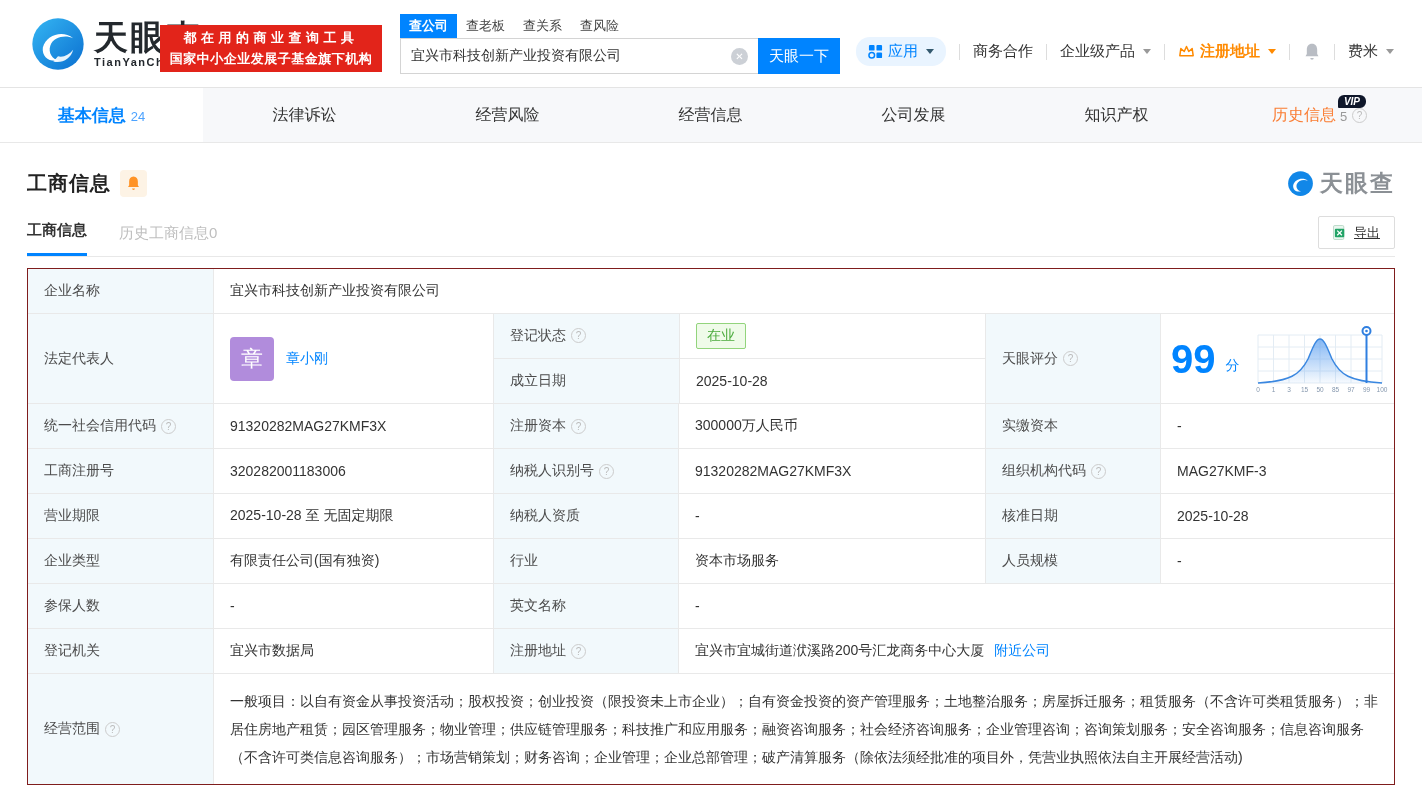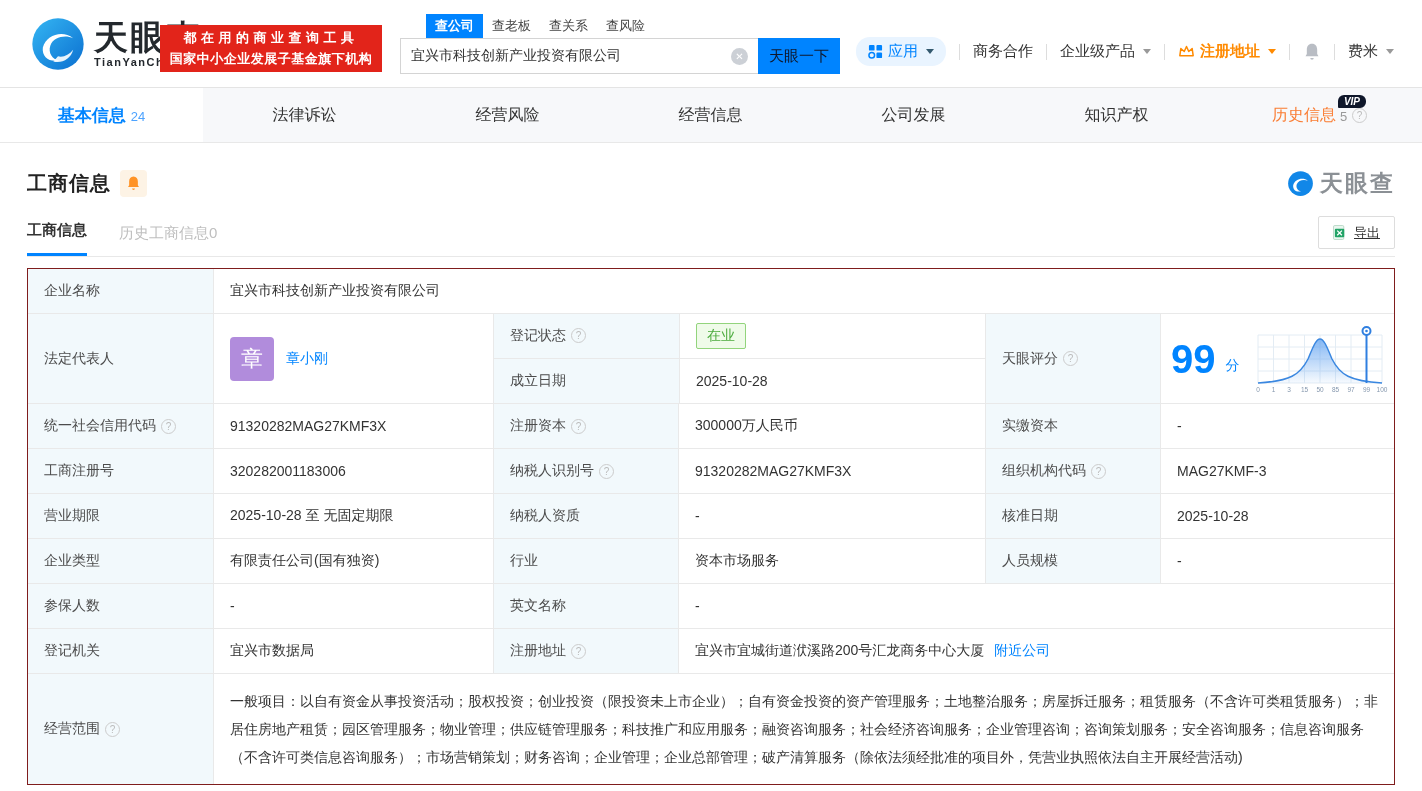--- a/index.html
+++ b/index.html
@@ -10,30 +10,30 @@
   .topbar { position:relative; height:88px; background:#fff; border-bottom:1px solid #e4e4e4; }
   .logo { position:absolute; left:30px; top:16px; display:flex; align-items:center; gap:8px; cursor:pointer; }
   .logo-brand { font-size:34px; font-weight:bold; color:#23282d; letter-spacing:2px; line-height:34px; }
   .logo-domain { font-size:11px; font-weight:bold; color:#23282d; letter-spacing:1.5px; margin-top:2px; }
   .banner { position:absolute; left:160px; top:25px; width:222px; height:47px; background:#e2241a;
     color:#fff; font-weight:bold; display:flex; flex-direction:column; justify-content:center; align-items:center; }
   .banner .b1 { font-size:13px; letter-spacing:4.5px; }
   .banner .b2 { font-size:13px; letter-spacing:0.5px; margin-top:3px; }
 
   .search { position:absolute; left:400px; top:14px; width:440px; }
-  .stabs { display:flex; align-items:center; height:24px;margin-left:26px; }
+  .stabs { display:flex; align-items:center; height:24px; }
   .stab { font-size:13px; color:#444; padding:3px 9px; cursor:pointer; }
   .stab.active { background:#0084ff; color:#fff; font-weight:bold; }
   .srow { display:flex; height:36px; }
   .sinput { width:358px; height:36px; border:1px solid #d4d4d4; border-right:none; background:#fff;
     display:flex; align-items:center; padding:0 10px; }
   .sval { flex:1; font-size:14px; color:#333; white-space:nowrap; overflow:hidden; }
   .clear { width:17px; height:17px; border-radius:50%; background:#ccd0d6; color:#fff; font-size:10px;
     display:flex; align-items:center; justify-content:center; cursor:pointer; }
-  .sbtn { width:82px; height:36px; background:#0084ff; color:#0f172a; border:none; font-size:15px; cursor:pointer; }
+  .sbtn { width:82px; height:36px; background:#0084ff; color:#ffffff; border:none; font-size:15px; cursor:pointer; }
 
   .hnav { position:absolute; right:28px; top:37px; display:flex; align-items:center; font-size:15px; color:#333; }
   .hnav .sep { width:1px; height:16px; background:#ddd; margin:0 13px; }
   .navitem { display:flex; align-items:center; gap:5px; cursor:pointer; white-space:nowrap; }
   .apps { background:#e9f4ff; color:#0084ff; padding:5px 12px; border-radius:14px; }
   .caret { width:0; height:0; border-left:4px solid transparent; border-right:4px solid transparent;
     border-top:5px solid #999; margin-left:3px; }
   .caret.blue { border-top-color:#33596f; } .caret.orange { border-top-color:#ff8a00; }
   .vip-nav { color:#ff8a00; font-weight:bold; }
   .bellnav svg { display:block; }

